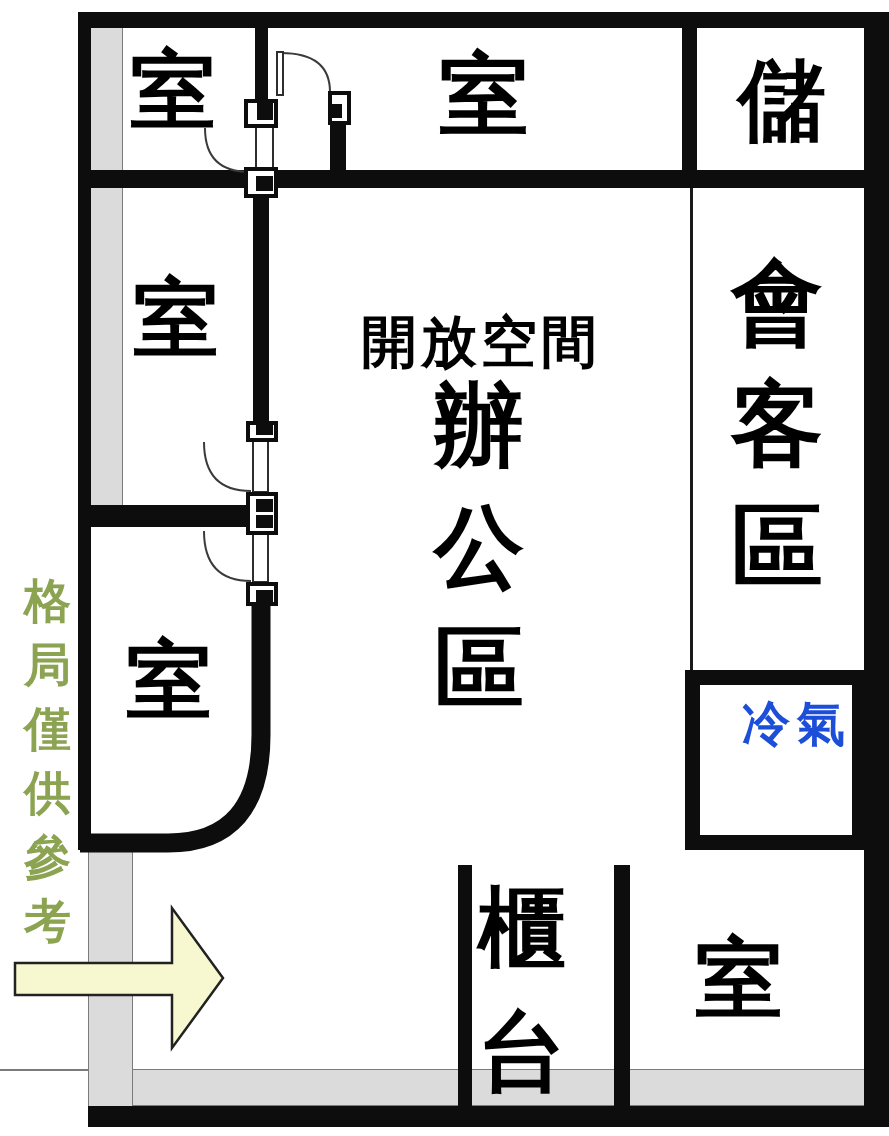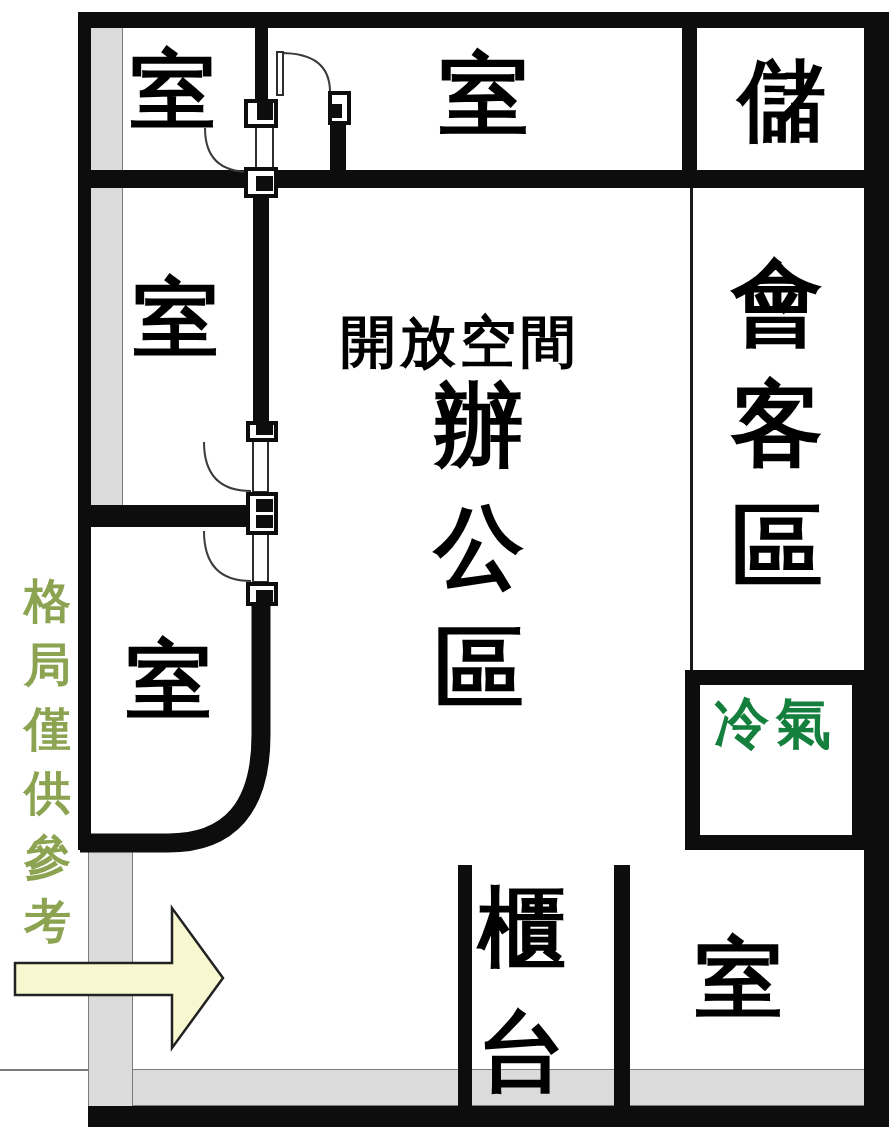--- a/index.html
+++ b/index.html
@@ -20,22 +20,22 @@
   .vlab span{display:block;line-height:1;}
   .svglayer{position:absolute;left:0;top:0;}
   
   .fs86{font-size:86px;} .fs88{font-size:88px;} .fs90{font-size:90px;}
   .open-title{font-size:56px;letter-spacing:4px;}
   .open-sub span{font-size:90px;margin-bottom:31px;}
   .reception span{font-size:92px;margin-bottom:30px;}
   .counter span{font-size:88px;margin-bottom:36px;}
   .watermark{color:#8ca352;}
   .watermark span{font-size:47px;margin-bottom:17px;}
-  .actext{position:absolute;font-weight:bold;color:#15803d;text-align:center;
-          font-size:55px;line-height:70px;letter-spacing:7px;}
+  .actext{position:absolute;font-weight:bold;color:#1d4ed8;text-align:right;
+          font-size:48px;line-height:70px;letter-spacing:7px;}
 </style>
 </head>
 <body>
 
 <div class="canvas">
 
   <div class="strip" style="left:91px;top:28px;width:31px;height:479px;border-right:1px solid #7b7b7b;"></div>
   <div class="strip" style="left:88px;top:850px;width:45px;height:256px;border-left:1px solid #7b7b7b;border-right:1px solid #7b7b7b;box-sizing:border-box;"></div>
   <div class="strip" style="left:133px;top:1069px;width:731px;height:37px;border-top:1px solid #7b7b7b;border-bottom:1px solid #7b7b7b;box-sizing:border-box;"></div>
   <div class="hairline" style="left:0;top:1069px;width:88px;height:2px;"></div>
@@ -89,21 +89,21 @@
     <div class="fill" style="left:6px;top:4px;width:17px;height:12px;"></div>
   </div>
 
   <div class="lab fs86" style="left:130px;top:47px;">室</div>
   <div class="lab fs90" style="left:439px;top:50px;">室</div>
   <div class="lab fs88" style="left:738px;top:57px;">儲</div>
   <div class="lab fs86" style="left:133px;top:275px;">室</div>
   <div class="lab fs86" style="left:126px;top:637px;">室</div>
   <div class="lab fs88" style="left:695px;top:935px;">室</div>
 
-  <div class="lab open-title" style="left:340px;top:314px;">開放空間</div>
+  <div class="lab open-title" style="left:361px;top:314px;">開放空間</div>
   <div class="vlab open-sub" style="left:434px;top:381px;">
     <span>辦</span>
     <span>公</span>
     <span>區</span>
   </div>
 
   <div class="vlab reception" style="left:731px;top:257px;">
     <span>會</span>
     <span>客</span>
     <span>區</span>

